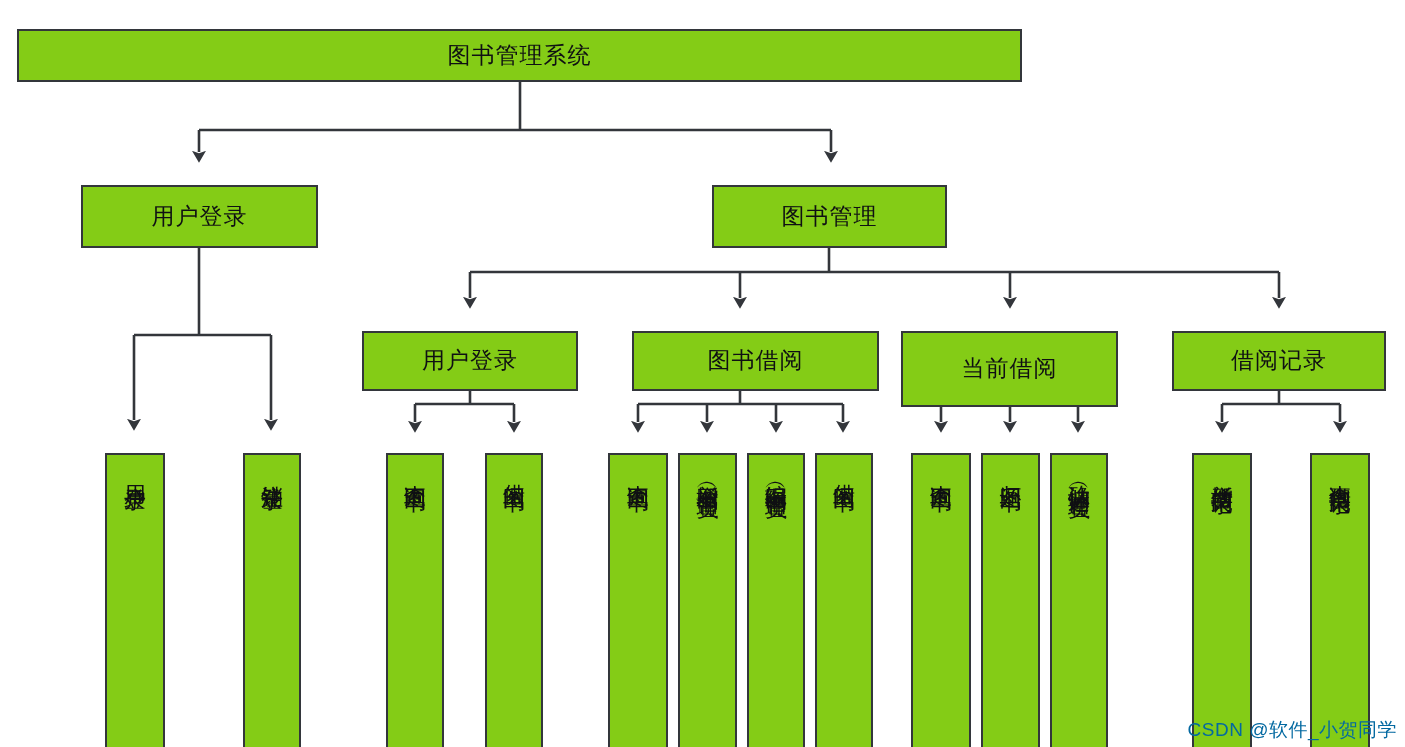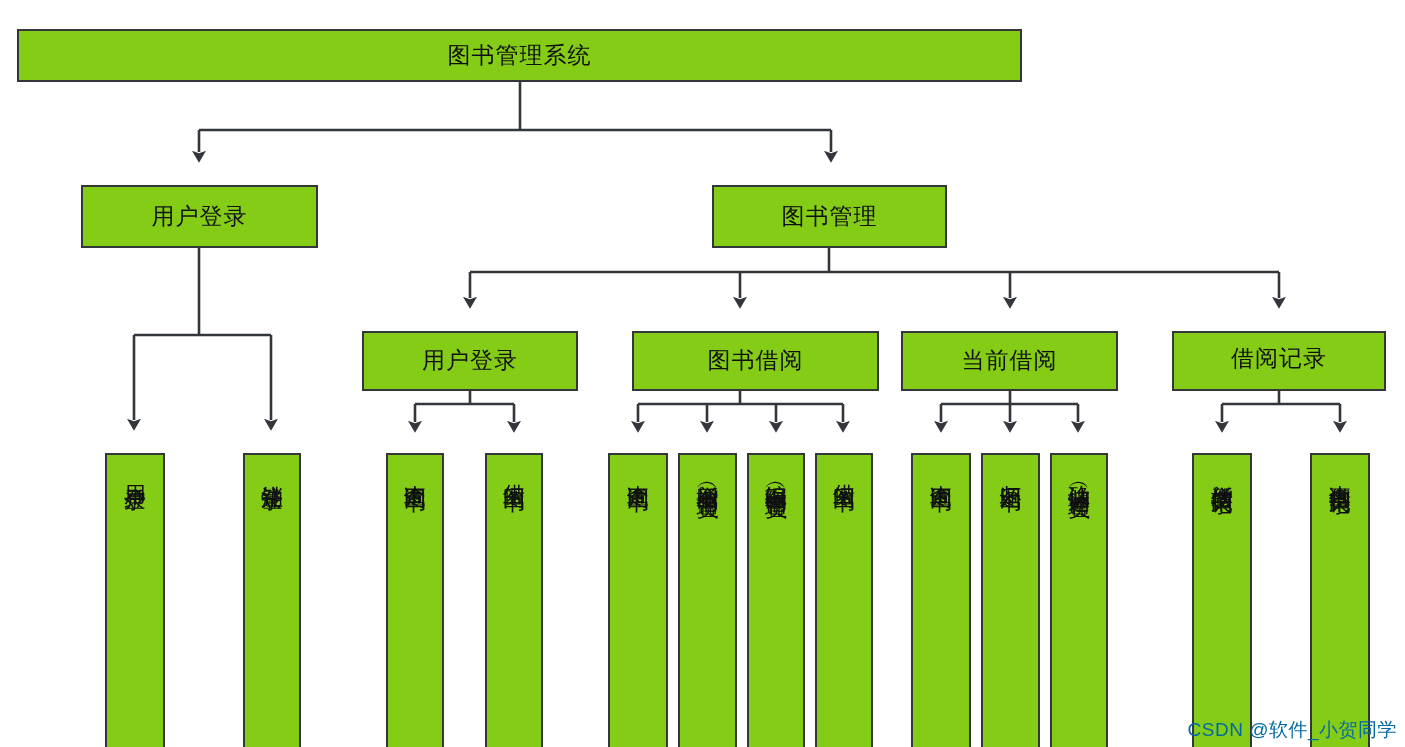--- a/index.html
+++ b/index.html
@@ -137,24 +137,24 @@
   <div class="node horiz" style="left:712px; top:169px; width:235px; height:63px;text-align:right;">
     <span>图书管理</span>
   </div>
 
   <div class="node horiz" style="left:362px; top:315px; width:216px; height:60px;">
     <span>用户登录</span>
   </div>
   <div class="node horiz" style="left:632px; top:315px; width:247px; height:60px;">
     <span>图书借阅</span>
   </div>
-  <div class="node horiz" style="left:901px; top:315px; width:217px; height:60px;">
+  <div class="node horiz" style="left:901px; top:315px; width:217px; height:76px;">
     <span>当前借阅</span>
   </div>
-  <div class="node horiz" style="left:1172px; top:315px; width:214px; height:60px;font-family:Liberation Mono, monospace;">
+  <div class="node horiz" style="left:1172px; top:315px; width:214px; height:60px;">
     <span>借阅记录</span>
   </div>
 
   <div class="node vert" style="left:105px; top:437px; width:60px; height:296px;">
     <span class="vtext">用户登录</span>
   </div>
   <div class="node vert" style="left:243px; top:437px; width:58px; height:296px;">
     <span class="vtext">注销登录</span>
   </div>
 

